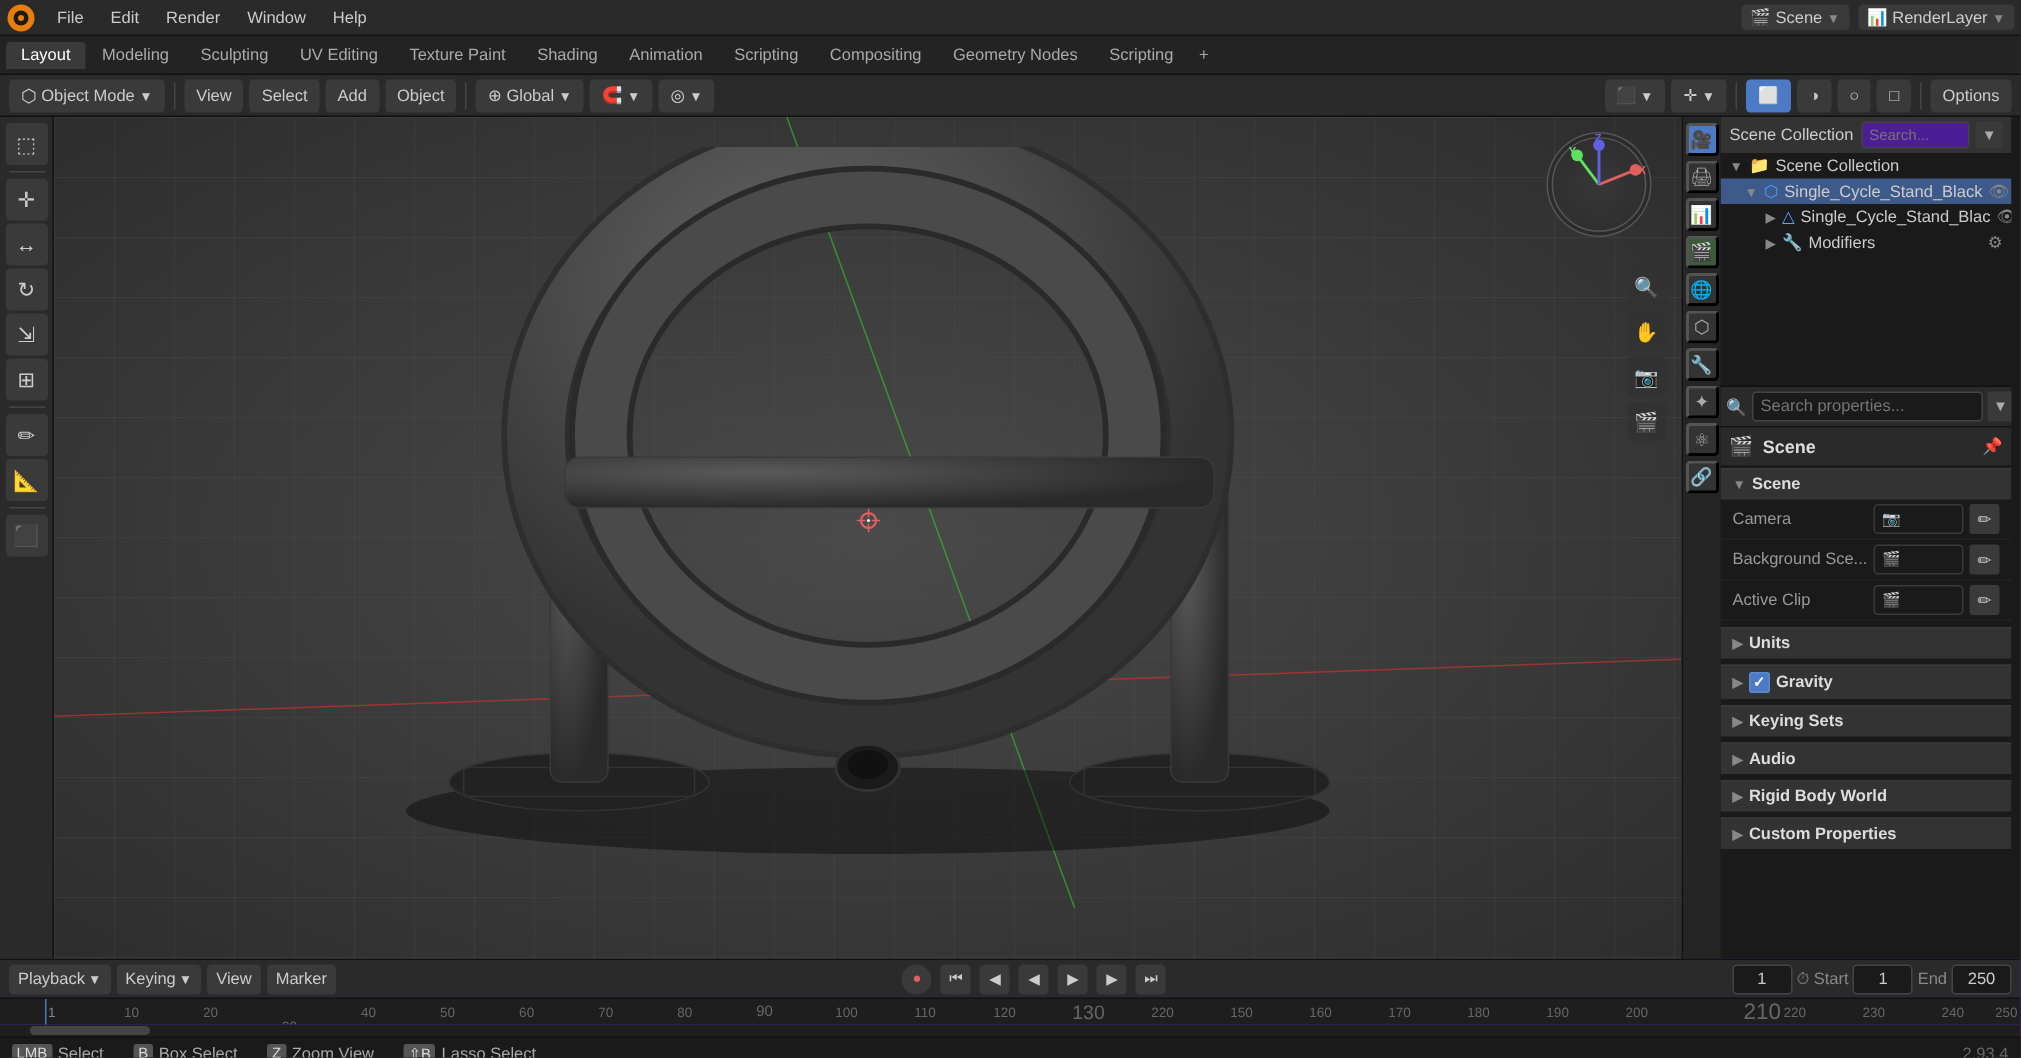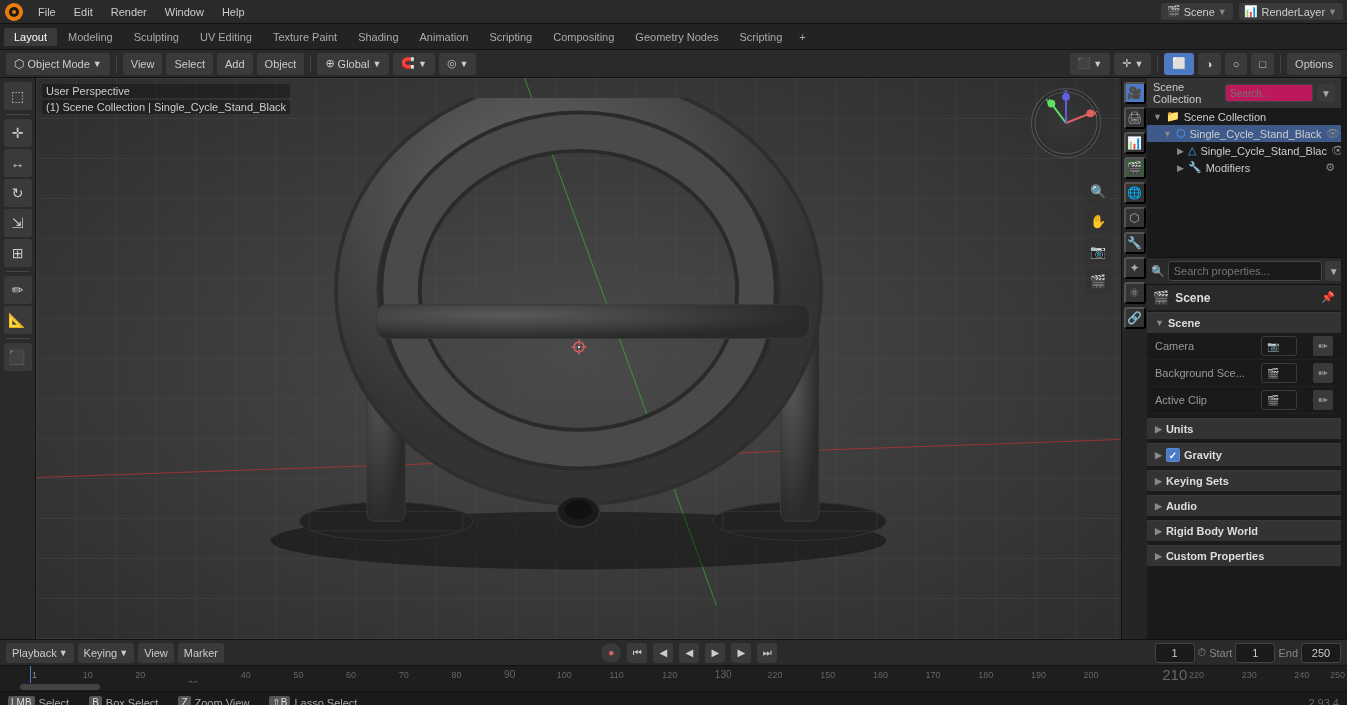--- a/index.html
+++ b/index.html
@@ -134,21 +134,21 @@
     
     .props-section {
       padding: 2px 0;
     }
     .props-section-header {
       display: flex; align-items: center; padding: 4px 8px;
       background: #333; border-top: 1px solid #3a3a3a; cursor: pointer;
       font-size: 11px; font-weight: bold; color: #ddd; gap: 4px;
     }
     .props-row {
-      display: flex; align-items: center; padding: 3px 8px; gap: 16px;
+      display: flex; align-items: center; padding: 3px 8px; gap: 4px;
       border-bottom: 1px solid #222; font-size: 11px;
     }
     .props-label { color: #999; min-width: 90px; }
     .props-value {
       flex: 1; background: #1a1a1a; border: 1px solid #3a3a3a; border-radius: 3px;
       color: #ccc; padding: 2px 5px; font-size: 11px; height: 20px;
       display: flex; align-items: center;
     }
     .props-value-btn {
       width: 20px; height: 20px; background: #3a3a3a; border: none; border-radius: 2px;
@@ -377,24 +377,20 @@
         </div>
       </div>
 
       <div id="viewport-right">
         <button class="vp-icon-btn">🔍</button>
         <button class="vp-icon-btn">✋</button>
         <button class="vp-icon-btn">📷</button>
         <button class="vp-icon-btn">🎬</button>
       </div>
 
-      <div class="viewport-corner-nw">
-        <span class="viewport-label">User Perspective</span>
-        <span class="viewport-label">(1) Scene Collection | Single_Cycle_Stand_Black</span>
-      </div>
     </div>
   </div>
 
   <div style="display:flex;height:100%;width:226px;">
 
     <div id="right-icon-col">
       <button class="props-icon active" title="Render Properties">🎥</button>
       <button class="props-icon" title="Output Properties">🖨</button>
       <button class="props-icon" title="View Layer">📊</button>
       <button class="props-icon" title="Scene Properties" style="background:#3d5a3d;">🎬</button>
@@ -405,21 +401,21 @@
       <button class="props-icon" title="Physics Properties">⚛</button>
       <button class="props-icon" title="Constraints">🔗</button>
     </div>
 
     <div id="right-content">
 
       <div id="outliner">
         <div id="outliner-header">
           <span>Scene Collection</span>
           <div style="display:flex;gap:4px;">
-            <input style="background: #be185d; border: 1px solid rgb(68, 68, 68); border-radius: 3px; color: rgb(204, 204, 204); padding: 3px 4px; font-size: 10px; width: 88px; height: 18px;" type="text" placeholder="Search...">
+            <input style="background: #4c1d95; border: 1px solid rgb(68, 68, 68); border-radius: 3px; color: rgb(204, 204, 204); padding: 3px 4px; font-size: 10px; width: 72px; height: 18px;" type="text" placeholder="Search...">
             <button style="background:#3a3a3a;border:none;border-radius:2px;color:#aaa;padding:0 4px;cursor:pointer;font-size:10px;height:18px;">▼</button>
           </div>
         </div>
 
         <div class="outliner-item">
           <span style="color:#888;font-size:9px;">▼</span>
           <span style="color:#88aaff;font-size:11px;">📁</span>
           <span>Scene Collection</span>
         </div>
         <div class="outliner-item outliner-indent" style="background:#3d5a8a;">
@@ -586,21 +582,21 @@
         <span style="font-size:9px;color:#666;position:absolute;left:calc(30/250*100%);margin-top:19px;">30</span>
         <span style="font-size:9px;color:#666;position:absolute;left:calc(40/250*100%);text-align:right;">40</span>
         <span style="font-size:9px;color:#666;position:absolute;left:calc(50/250*100%);">50</span>
         <span style="font-size:9px;color:#666;position:absolute;left:calc(60/250*100%);">60</span>
         <span style="font-size:9px;color:#666;position:absolute;left:calc(70/250*100%);">70</span>
         <span style="font-size:9px;color:#666;position:absolute;left:calc(80/250*100%);">80</span>
         <span style="font-size:10px;color:#666;position:absolute;left:calc(90/250*100%);">90</span>
         <span style="font-size:9px;color:#666;position:absolute;left:calc(100/250*100%);">100</span>
         <span style="font-size:9px;color:#666;position:absolute;left:calc(110/250*100%);">110</span>
         <span style="font-size:9px;color:#666;position:absolute;left:calc(120/250*100%);">120</span>
-        <span style="font-size:10px;color:#666;position:absolute;left:calc(130/250*100%);">130</span>
+        <span style="font-size:13px;color:#666;position:absolute;left:calc(130/250*100%);">130</span>
         <span style="font-size:9px;color:#666;position:absolute;left:calc(140/250*100%);">220</span>
         <span style="font-size:9px;color:#666;position:absolute;left:calc(150/250*100%);">150</span>
         <span style="font-size:9px;color:#666;position:absolute;left:calc(160/250*100%);">160</span>
         <span style="font-size:9px;color:#666;position:absolute;left:calc(170/250*100%);">170</span>
         <span style="font-size:9px;color:#666;position:absolute;left:calc(180/250*100%);">180</span>
         <span style="font-size:9px;color:#666;position:absolute;left:calc(190/250*100%);">190</span>
         <span style="font-size:9px;color:#666;position:absolute;left:calc(200/250*100%);">200</span>
         <span style="font-size:15px;color:#666;position:absolute;left:calc(210/250*100%);margin-left:26px;">210</span>
         <span style="font-size:9px;color:#666;position:absolute;left:calc(220/250*100%);">220</span>
         <span style="font-size:9px;color:#666;position:absolute;left:calc(230/250*100%);">230</span>

